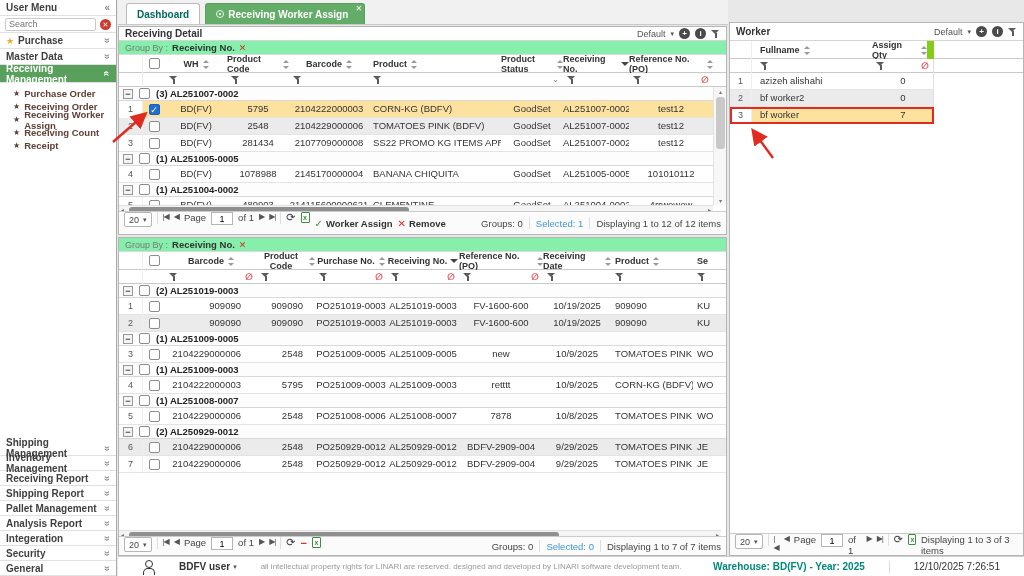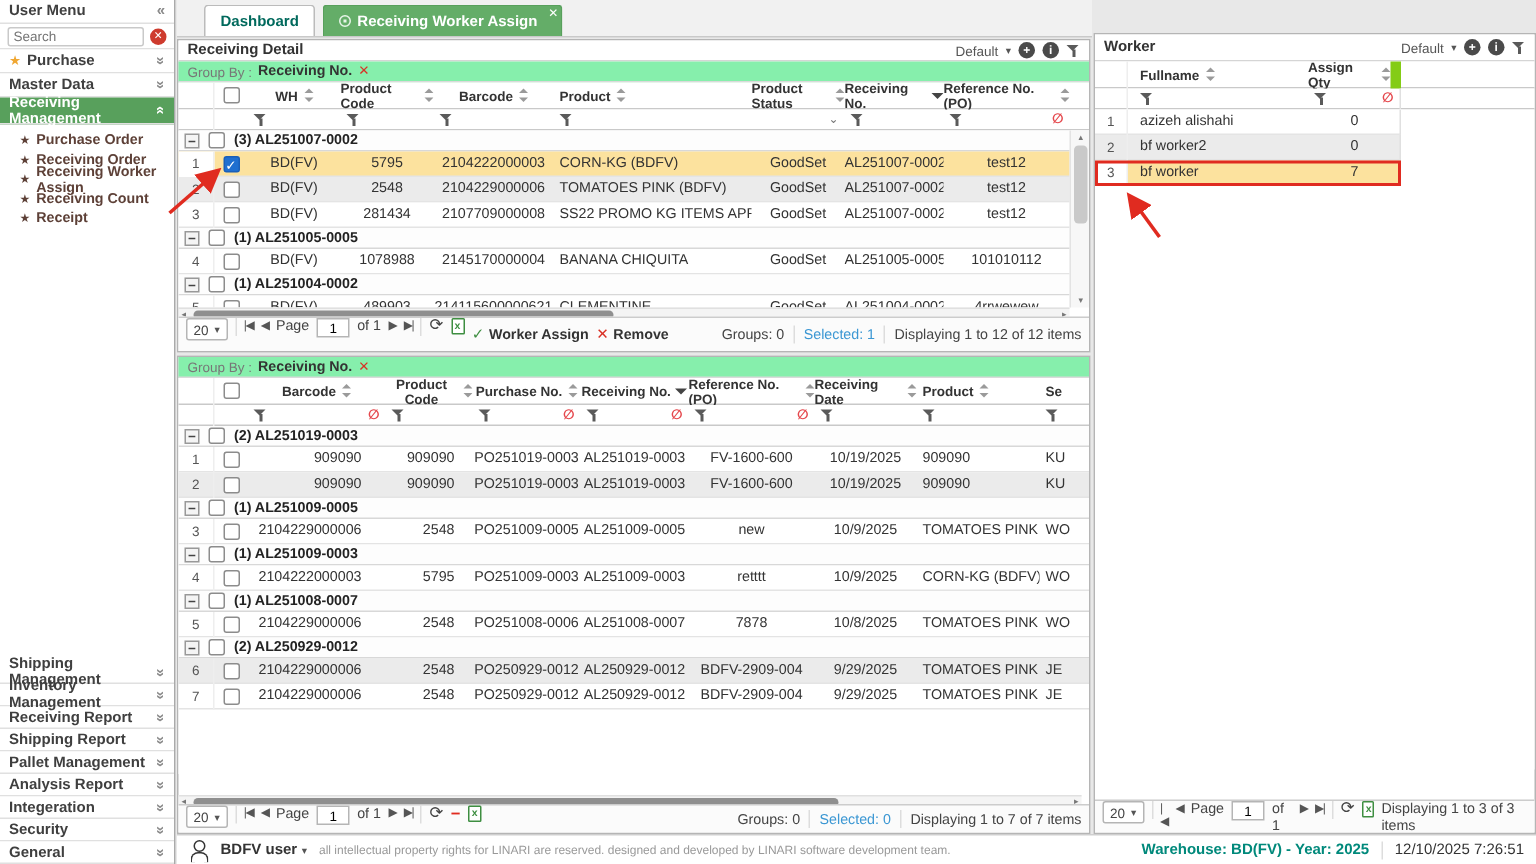--- a/index.html
+++ b/index.html
@@ -17,21 +17,21 @@
   .s-clear { width:11px; height:11px; border-radius:50%; background:#CE3B2E; color:#fff; font-size:7px; line-height:11px; text-align:center; font-weight:bold; flex:0 0 auto; }
   .active-sec { background:#58A05C; color:#fff; height:18px; }
   .sub-items { padding:4px 0 6px 0; }
   .sub-item { height:13px; display:flex; align-items:center; padding-left:13px; font-size:9.5px; font-weight:bold; color:#5D4037; cursor:pointer; }
   .star { color:#5D4037; font-size:8px; margin-right:4px; }
   .star.fav { color:#F0A732; font-size:9px; margin-right:4px; }
   .side-bottom { position:absolute; left:0; right:0; bottom:0; }
   .side-bottom .side-row { height:15px; }
 
   
-  .tabstrip { position:absolute; left:118px; top:0; width:610px; height:25px; background:#F1F1F1; border-bottom:1px solid #C9C9C9; display:flex; align-items:flex-end; padding-left:18px; gap:5px; }
+  .tabstrip { position:absolute; left:118px; top:0; width:610px; height:25px; background:#F1F1F1; border-bottom:1px solid #C9C9C9; display:flex; align-items:flex-end; padding-left:8px; gap:5px; }
   .tab { height:21px; display:flex; align-items:center; padding:0 10px; font-size:10px; font-weight:bold; border:1px solid #BBB; border-bottom:none; border-radius:3px 3px 0 0; cursor:pointer; }
   .tab.inactive { background:#fff; color:#00695C; }
   .tab.active { background:#64AD68; color:#fff; border-color:#58A05C; position:relative; padding-right:16px; gap:4px; }
   .tab-ico { width:8px; height:8px; border:1px solid #E8F5E9; border-radius:50%; position:relative; display:inline-block; }
   .tab-ico::after { content:""; position:absolute; left:2px; top:2px; width:2px; height:2px; background:#E8F5E9; }
   .tab-close { position:absolute; top:0px; right:2px; font-size:8px; font-weight:bold; color:#fff; }
 
   
   .panel { position:absolute; background:#fff; border:1px solid #B5B5B5; }
   .p1 { left:118px; top:26px; width:609px; height:209px; }
@@ -54,21 +54,21 @@
   .fn::before { content:""; position:absolute; top:1px; left:0; border-left:4.5px solid transparent; border-right:4.5px solid transparent; border-top:4px solid #5A5A5A; }
   .fn::after { content:""; position:absolute; top:4px; left:3.5px; width:2px; height:5px; background:#5A5A5A; }
   .noico { color:#E5484D; font-size:9px; font-weight:bold; cursor:pointer; }
   .sort { display:inline-block; width:7px; height:9px; position:relative; margin-left:3px; flex:0 0 auto; }
   .sort::before { content:""; position:absolute; top:0; left:1px; border-left:3px solid transparent; border-right:3px solid transparent; border-bottom:3px solid #9a9a9a; }
   .sort::after  { content:""; position:absolute; bottom:0; left:1px; border-left:3px solid transparent; border-right:3px solid transparent; border-top:3px solid #9a9a9a; }
   .sortd { display:inline-block; margin-left:3px; border-left:4px solid transparent; border-right:4px solid transparent; border-top:4px solid #444; flex:0 0 auto; }
   .chevs { color:#777; font-size:8px; }
 
   
-  .hdr { display:flex; height:18px; border-bottom:1px solid #C9C9C9; background:#fff;align-items:center; }
+  .hdr { display:flex; height:18px; border-bottom:1px solid #C9C9C9; background:#fff; }
   .flt { display:flex; height:14px; border-bottom:1px solid #C9C9C9; background:#fff; align-items:center; }
   .c { display:inline-block; height:17px; line-height:16px; font-size:9.5px; color:#333; text-align:center; vertical-align:top; overflow:hidden; white-space:nowrap; flex:0 0 auto; }
   .hc { display:flex; align-items:center; justify-content:center; font-weight:bold; font-size:9px; color:#333; overflow:hidden; height:18px; cursor:pointer; }
   .hl { justify-content:flex-start; padding-left:4px; }
   .fc { display:flex; align-items:center; padding:0 4px; height:14px; }
   .rn { width:24px; color:#555; font-size:9px; border-right:1px solid #EEE; }
   .cbc { width:22px; display:flex; align-items:center; justify-content:center; }
   .cb { width:11px; height:11px; border:1px solid #8C8C8C; background:#fff; border-radius:2px; display:inline-block; cursor:pointer; }
   .cb.checked { background:#1F6FD0; border-color:#1A5FB8; color:#fff; font-size:9px; line-height:11px; text-align:center; }
   .rows { position:relative; overflow:hidden; background:#fff; }
@@ -117,21 +117,21 @@
   .excel { width:9px; height:11px; border:1px solid #3E8E41; border-radius:1px; background:#fff; position:relative; cursor:pointer; }
   .excel::after { content:"x"; position:absolute; left:1.5px; top:1px; font-size:7px; color:#3E8E41; font-weight:bold; }
   .redminus { color:#E02B20; font-weight:bold; font-size:11px; cursor:pointer; }
   .actbtn { display:flex; align-items:center; gap:3px; font-size:9.5px; color:#333; font-weight:bold; cursor:pointer; }
   .okmark { color:#3E8E41; font-weight:bold; font-size:10px; }
   .xmark { color:#D93025; font-weight:bold; font-size:10px; }
   .footright { margin-left:auto; display:flex; align-items:center; gap:6px; }
   .selcount { color:#3B97D3; }
 
   
-  .statusbar { position:absolute; left:118px; right:0; top:556px; height:20px; background:#fff; border-top:1px solid #CFCFCF; display:flex; align-items:center; padding:0 8px; gap:8px; z-index:4;text-align:center; }
+  .statusbar { position:absolute; left:118px; right:0; top:556px; height:20px; background:#fff; border-top:1px solid #CFCFCF; display:flex; align-items:center; padding:0 24px; gap:24px; z-index:4;text-align:center; }
   .person { width:13px; height:14px; position:relative; }
   .person::before { content:""; position:absolute; left:3px; top:0; width:6px; height:6px; border:1.5px solid #333; border-radius:50%; }
   .person::after { content:""; position:absolute; left:1px; top:8px; width:10px; height:6px; border:1.5px solid #333; border-bottom:none; border-radius:5px 5px 0 0; }
   .uname { font-weight:bold; font-size:10px; color:#333; display:flex; gap:3px; align-items:center; cursor:pointer; }
   .copyr { font-size:8px; color:#999; }
   .whinfo { margin-left:auto; font-weight:bold; font-size:10px; color:#00897B; }
   .sbsep { width:1px; height:12px; background:#DDD; }
   .dtime { font-size:10px; color:#333; }
 
   

